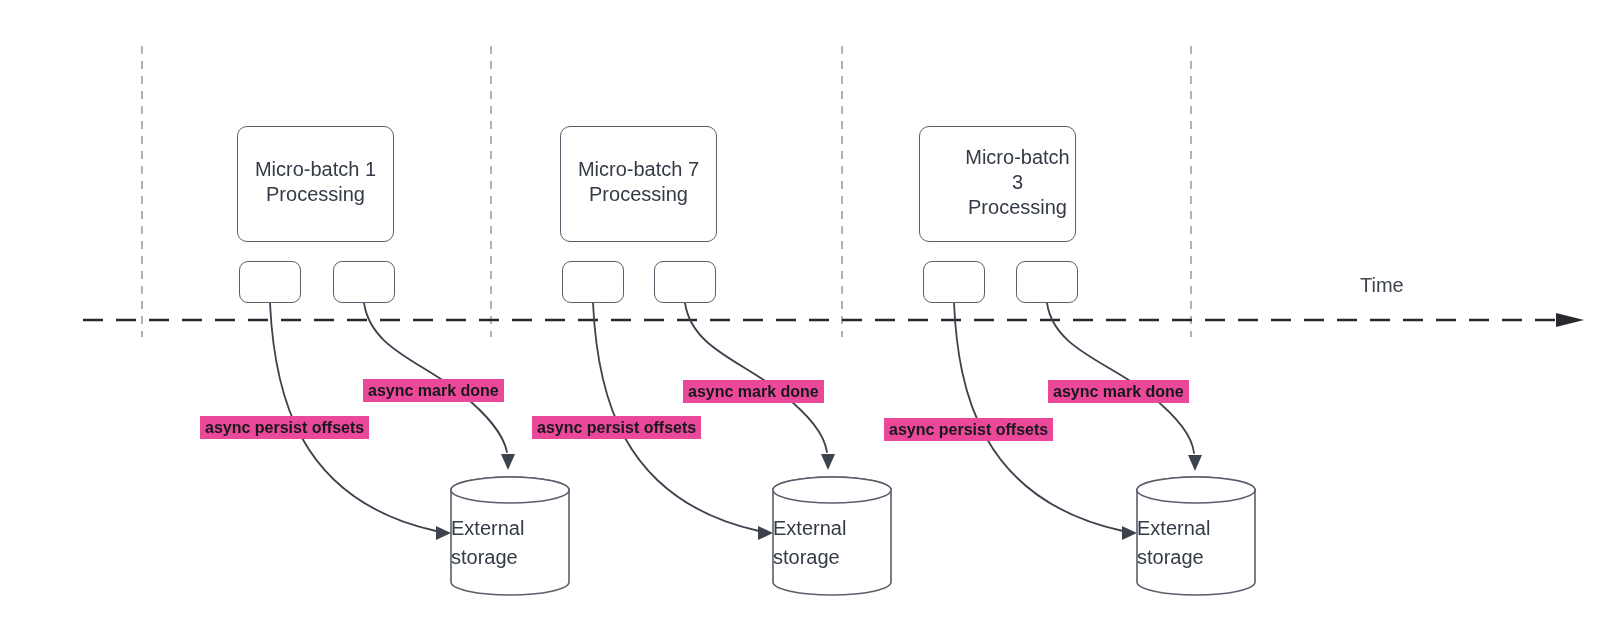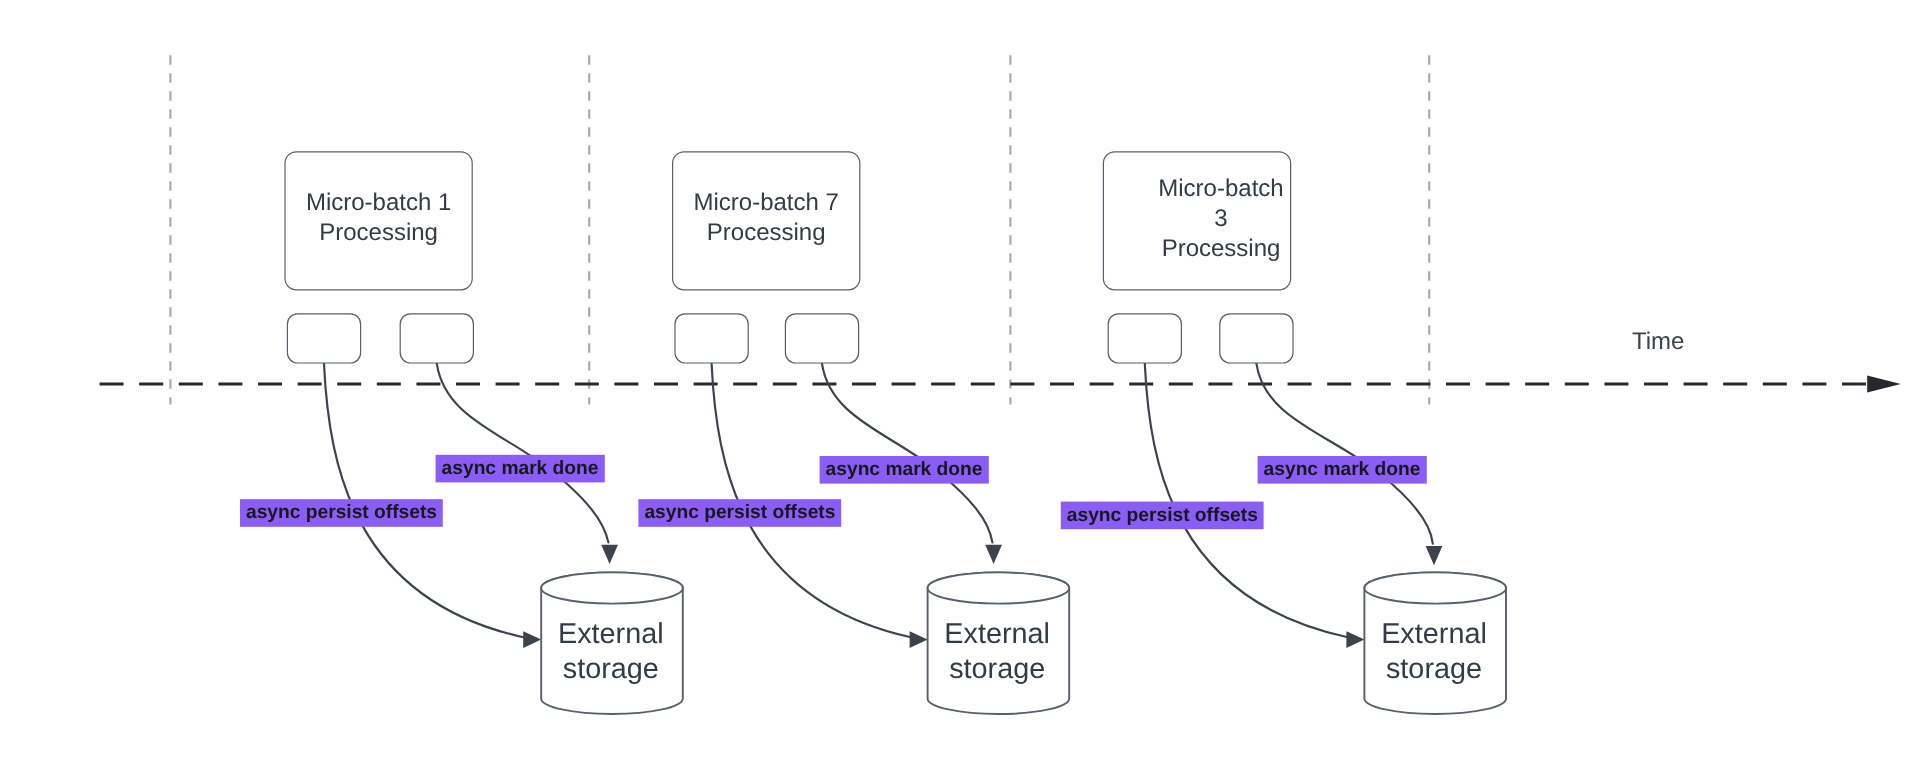--- a/index.html
+++ b/index.html
@@ -37,27 +37,27 @@
   .node-box .node-label{
     font-size:20px;line-height:25px;color:var(--shape-text);
     text-align:center;white-space:pre-line;transform:translateY(-2px);
   }
   .mini-rect{
     position:absolute;width:62px;height:42px;
     border:1.6px solid var(--shape-stroke);border-radius:9px;
     background:#ffffff;box-sizing:border-box;
   }
   .edge-label{
-    position:absolute;background:#8b5cf6;color:var(--label-text);
+    position:absolute;background:#ec4899;color:var(--label-text);
     font-size:16px;font-weight:700;line-height:19px;
     padding:2px 5px;white-space:nowrap;
   }
   .cyl-label{
-    position:absolute;width:116px;text-align:center;
-    font-size:24px;line-height:29px;color:var(--shape-text);
+    position:absolute;width:116px;
+    font-size:20px;line-height:29px;color:var(--shape-text);
     white-space:pre-line;
   }
   .time-label{
     position:absolute;left:1360px;top:257px;
     font-size:20px;line-height:24px;color:var(--time-text);margin-top:16px;
   }
 </style>
 </head>
 <body>
 

